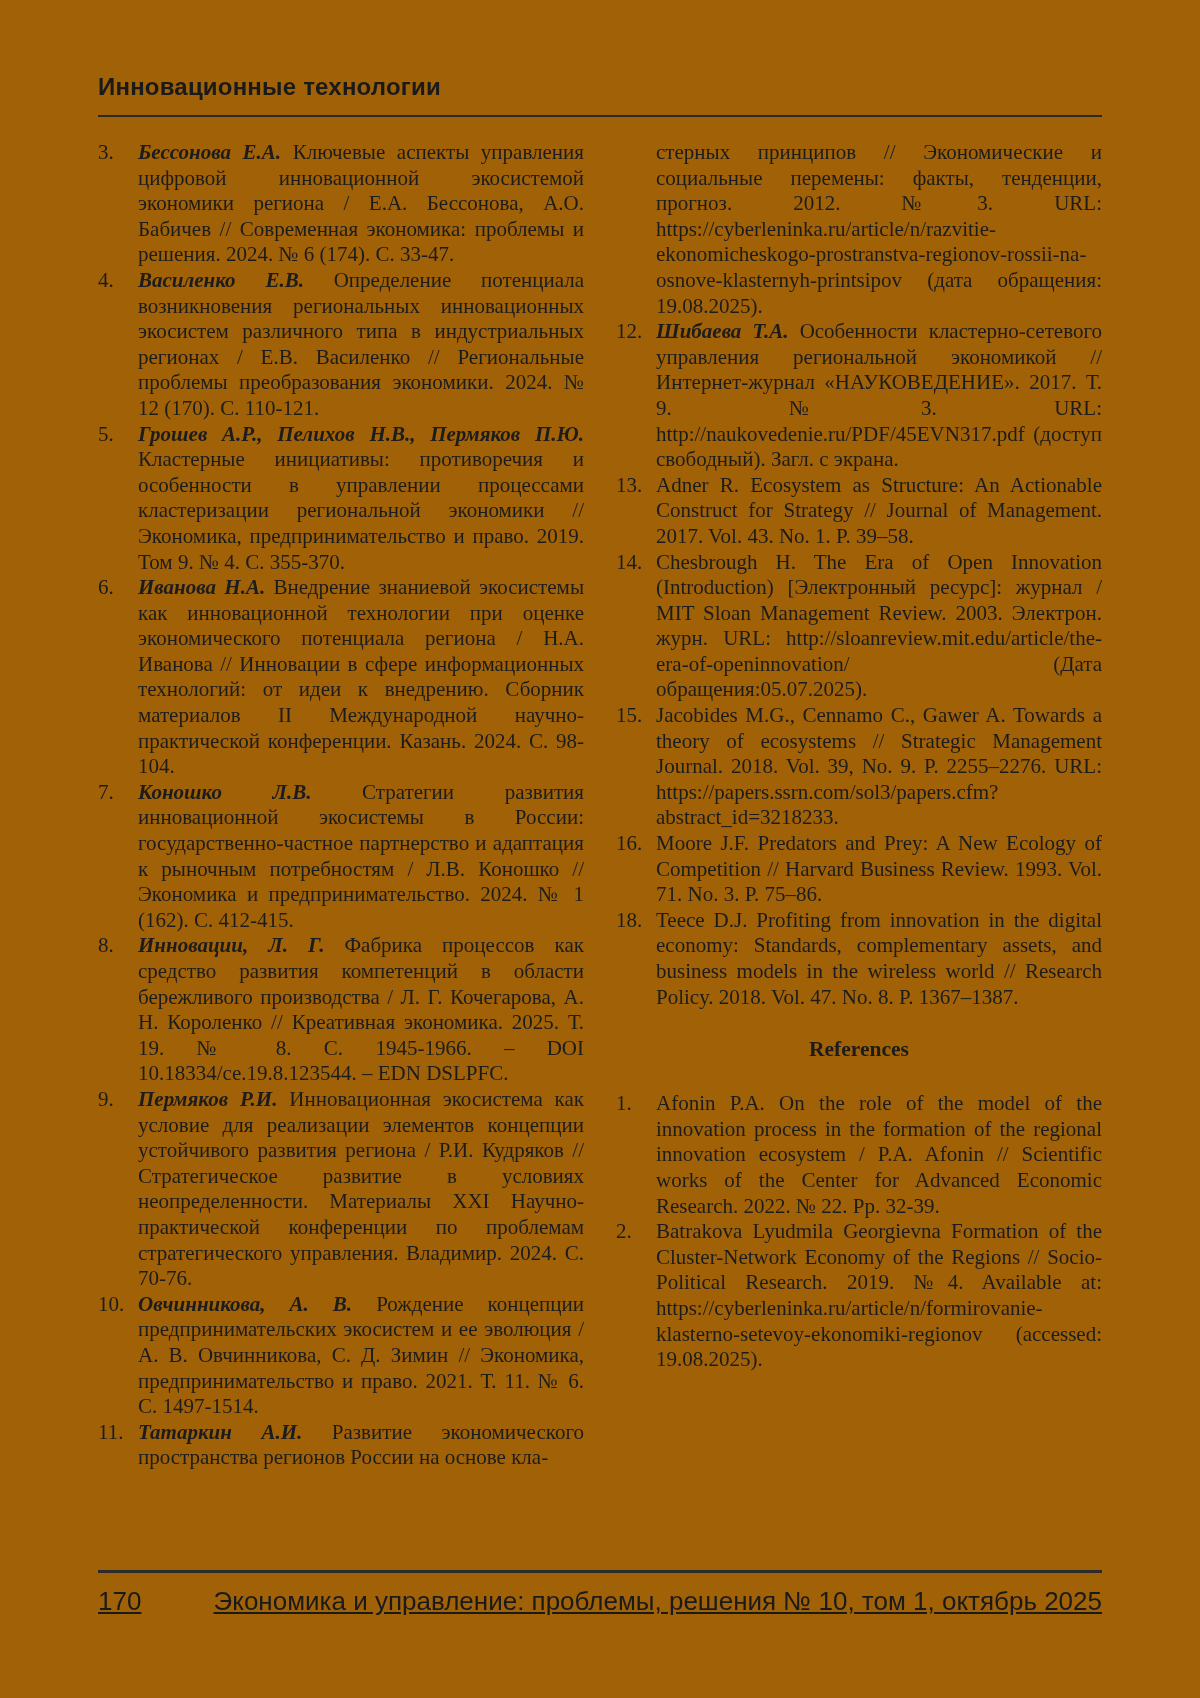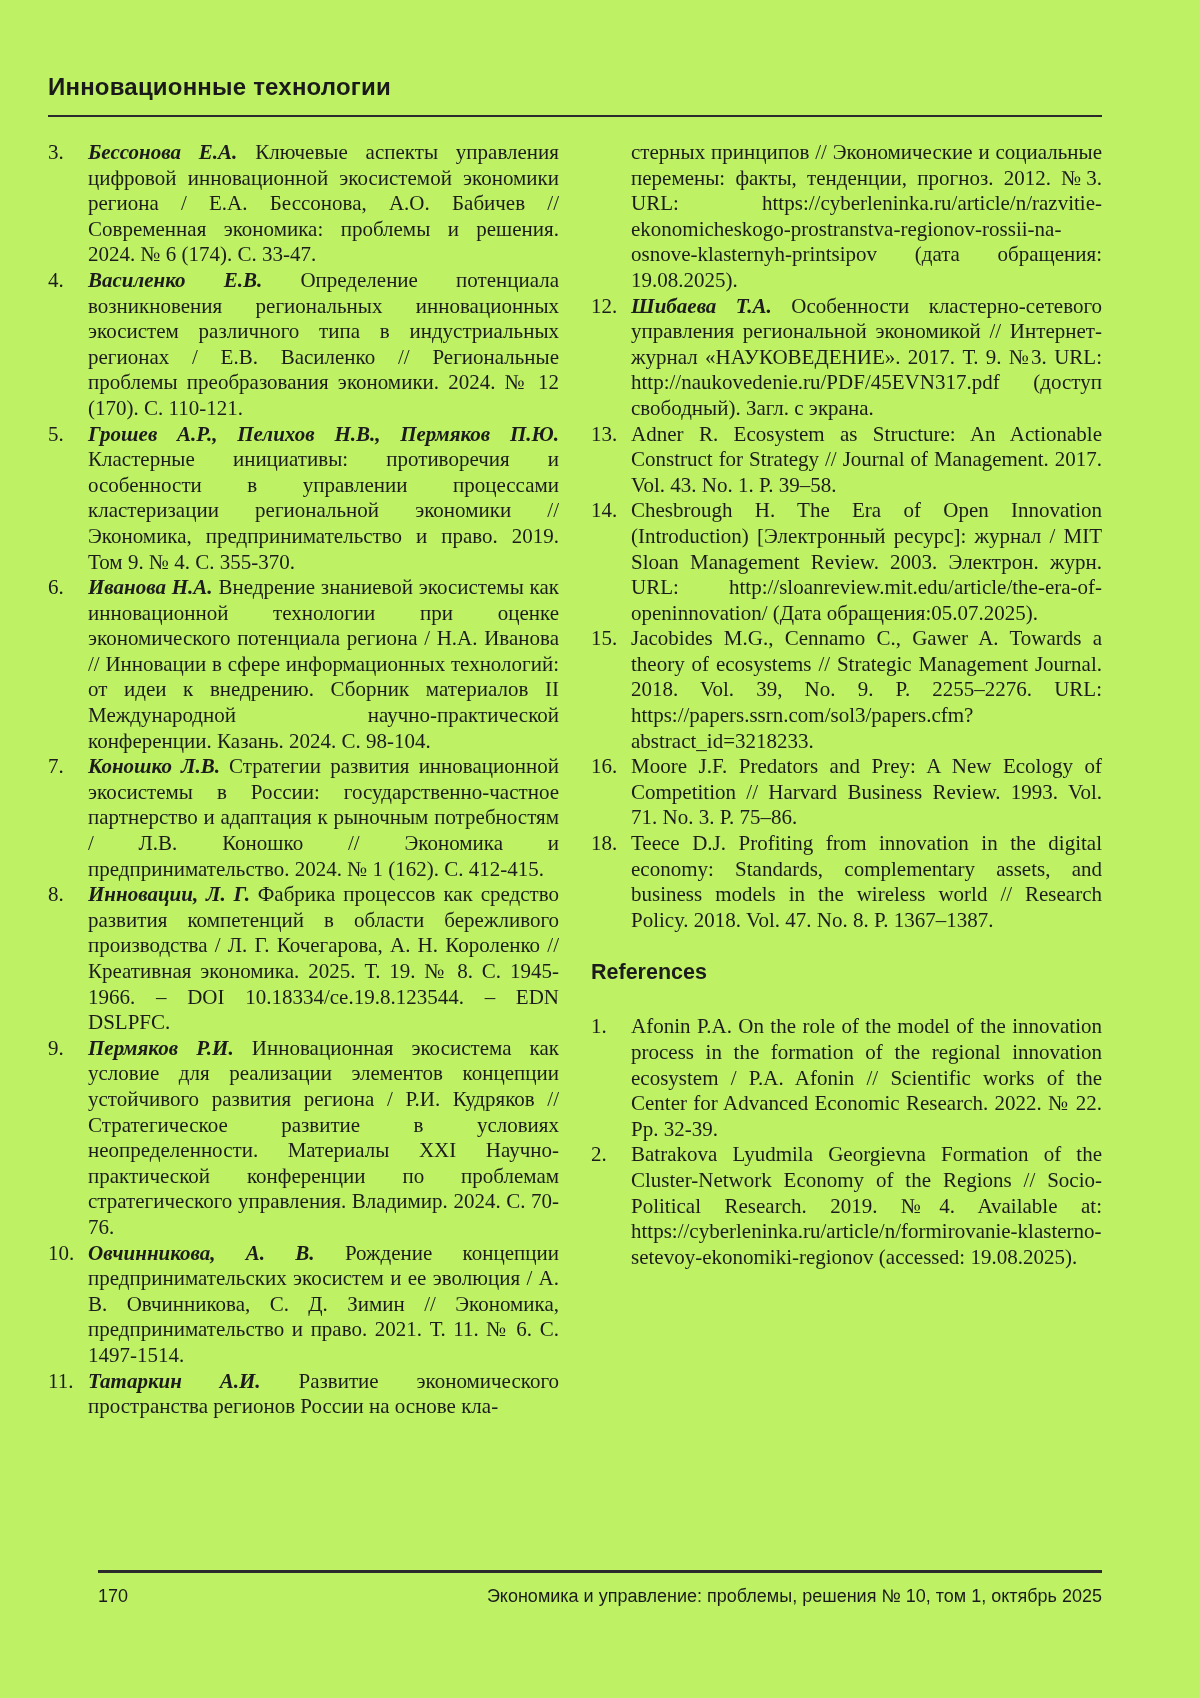--- a/index.html
+++ b/index.html
@@ -2,24 +2,24 @@
 <html lang="ru"><head>
 <meta charset="utf-8">
 <style>
   * { margin: 0; padding: 0; box-sizing: border-box; }
   html, body { background: #e9e9e9; }
   .page {
     position: relative;
     width: 1200px;
     height: 1698px;
     margin: 0 auto;
-    background: #bef264;
+    background: #a16207;
     color: #1c1c1c;
     font-family: "Liberation Serif", "DejaVu Serif", serif;
-    padding: 74px 98px 0 48px;
+    padding: 74px 98px 0 98px;
     overflow: hidden;
   }
   
   .page-header h1 {
     font-family: "Liberation Sans", "DejaVu Sans", sans-serif;
     font-weight: bold;
     font-size: 24px;
     line-height: 26px;
     letter-spacing: 0.2px;
     color: #1a1a1a;
@@ -47,42 +47,44 @@
   }
   .ref .num {
     position: absolute;
     left: 0;
     top: 0;
   }
   .ref .author { font-style: italic; font-weight: bold; }
   .refs-heading {
     font-size: 21.5px;
     font-weight: bold;
+    text-align: center;
     margin: 27px 0 29px 0;
-    font-family: Liberation Sans, sans-serif;
+    font-family: Liberation Serif, serif;
   }
   
   .page-footer {
     position: absolute;
     left: 98px;
     right: 98px;
     top: 1570px;
   }
   .footer-rule {
     height: 3px;
     background: #2b2b2b;
   }
   .footer-line {
     margin-top: 13px;
     display: flex;
     justify-content: space-between;
     align-items: baseline;
     font-family: "Liberation Sans", "DejaVu Sans", sans-serif;
-    font-size: 18px;
+    font-size: 26px;
     color: #1a1a1a;
+    text-decoration: underline;
   }
 </style>
 </head>
 <body>
 
 <div class="page">
 
   <header class="page-header">
     <h1>Инновационные технологии</h1>
     <div class="header-rule"></div>

